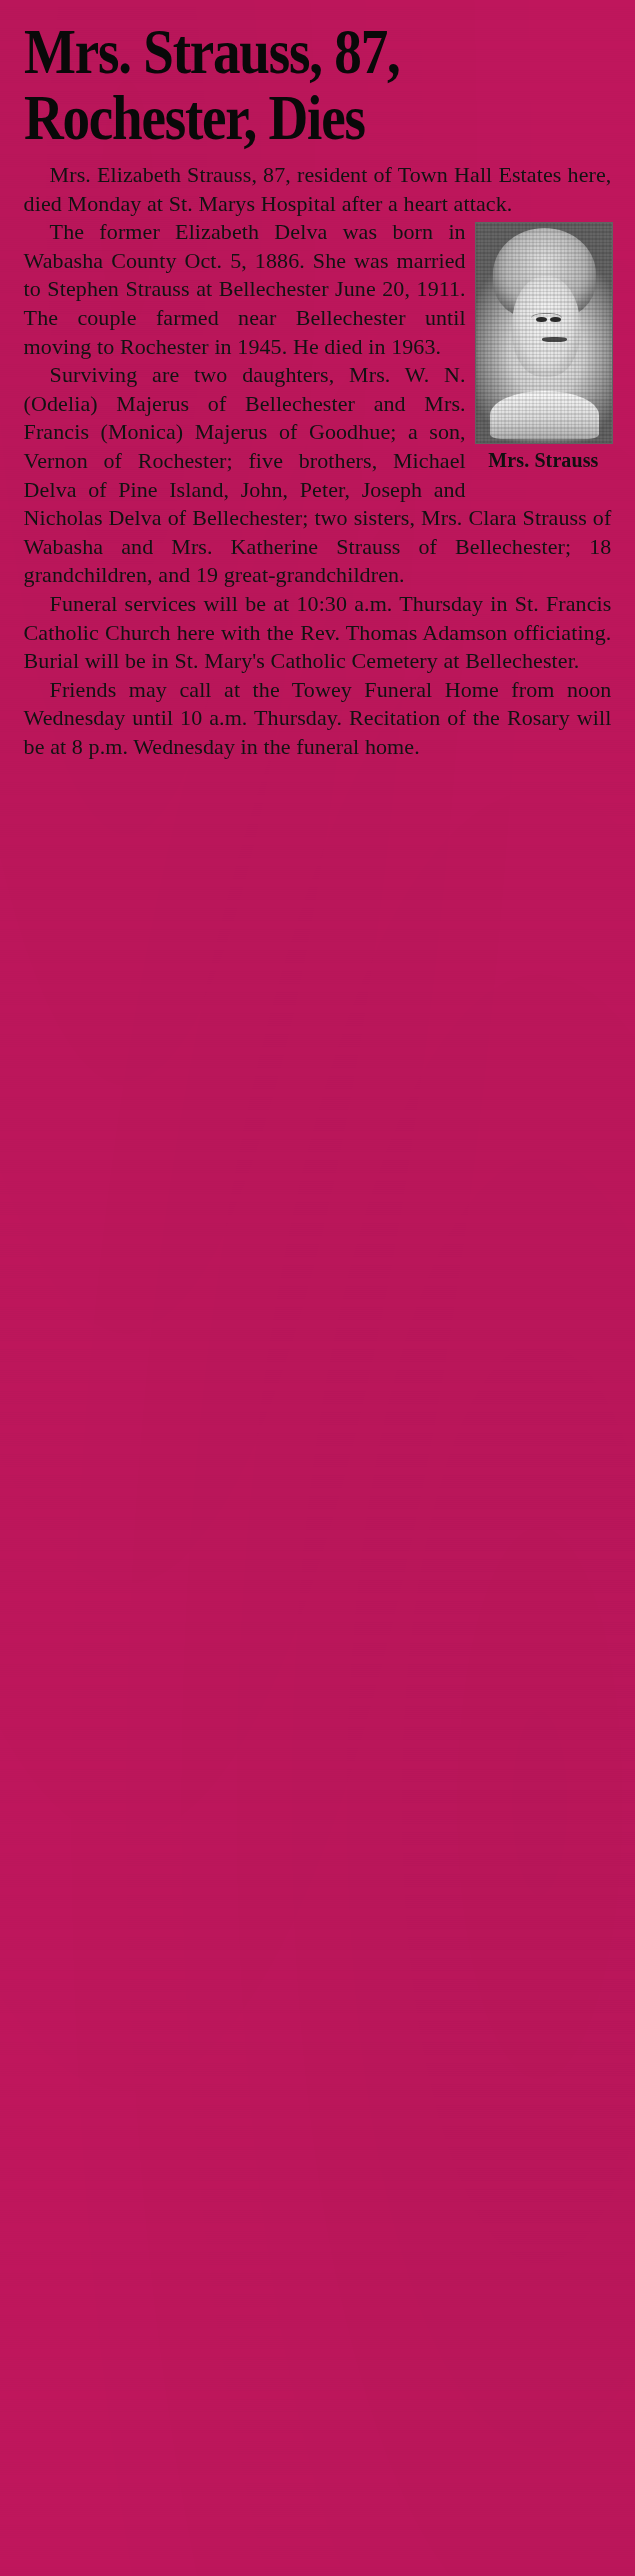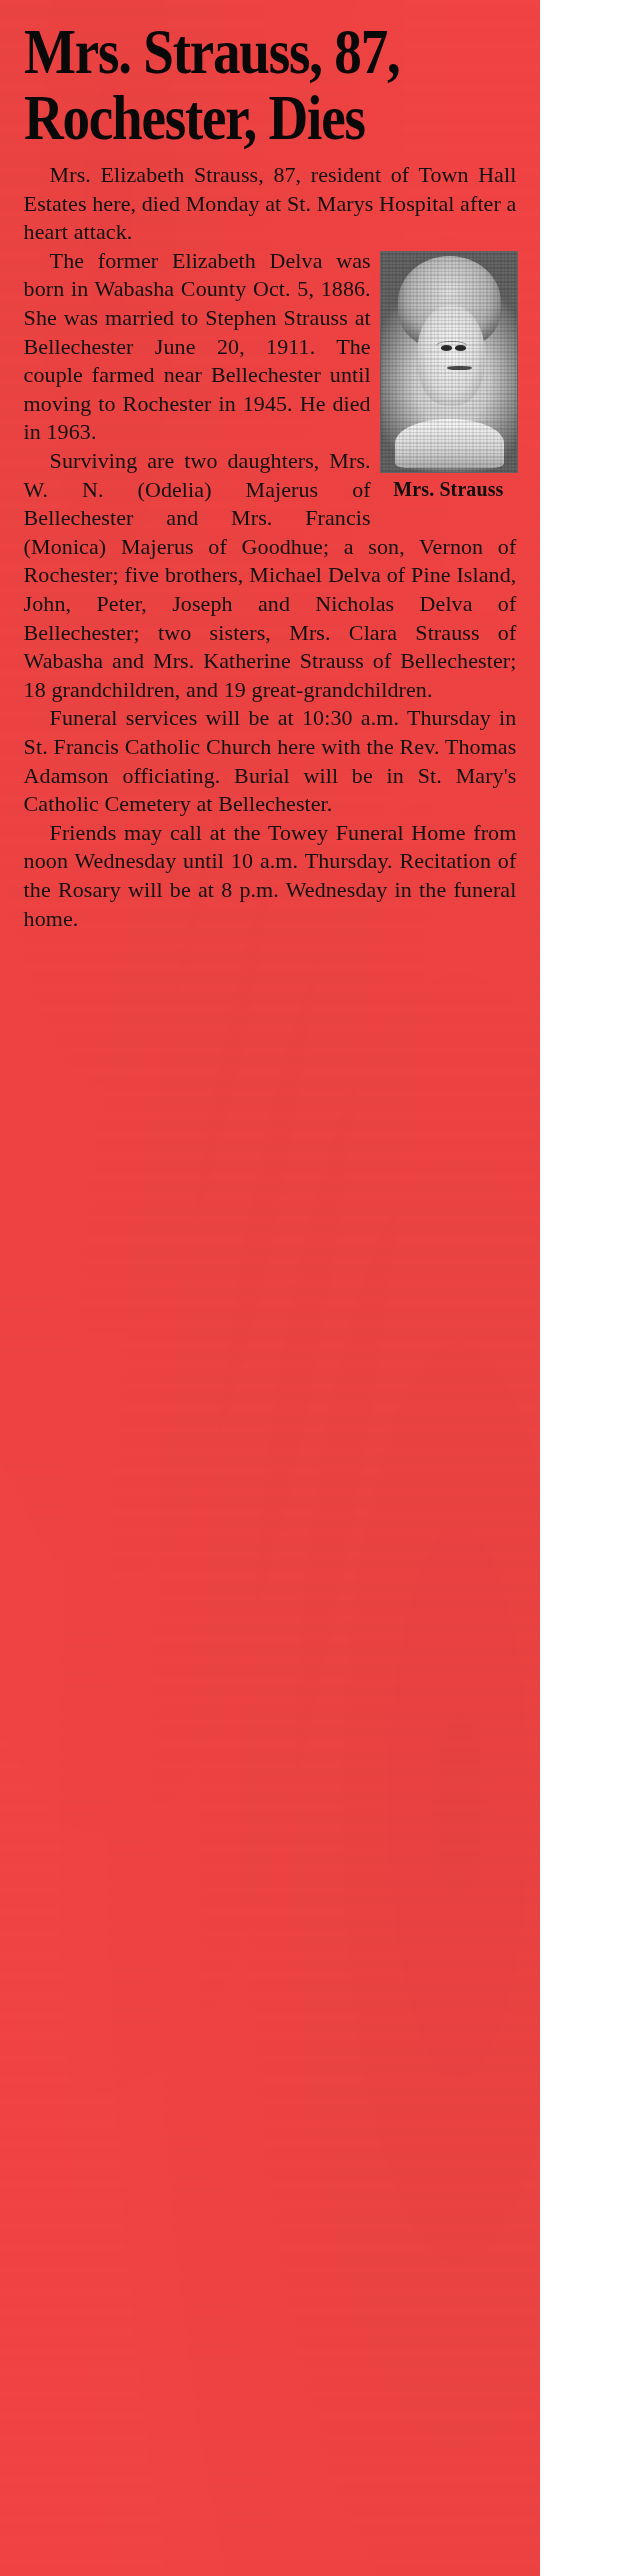--- a/index.html
+++ b/index.html
@@ -10,23 +10,23 @@
   body {
     width: 635px;
     height: 2576px;
     font-family: "Liberation Serif", serif;
     color: #111;
     overflow: hidden;
   }
 
   .clipping {
     position: relative;
-    width: 540px;
+    width: 635px;
     height: 2576px;
-    background: #ef4444;
+    background: #be185d;
     box-sizing: border-box;
     padding: 19.4px 23.6px 14px 23.6px;
     filter: contrast(1.02);
   }
 
   
   .clipping::before {
     content: "";
     position: absolute;
     inset: 0;

